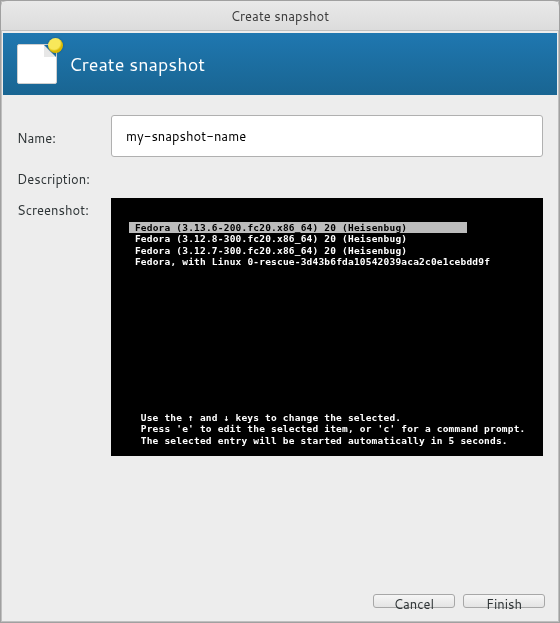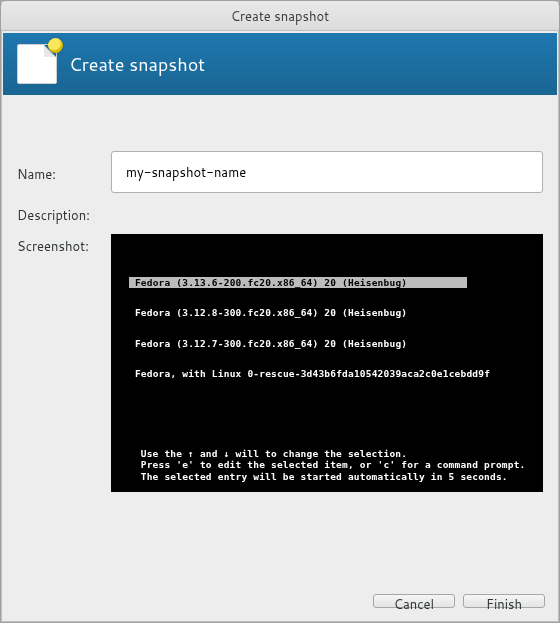--- a/index.html
+++ b/index.html
@@ -62,21 +62,21 @@
     font-size: 18px; font-weight: 400;
   }
   .form {
     padding: 18px 16px 10px 16px;
     flex: 1;
   }
   .row {
     display: flex; align-items: flex-start;
     margin-bottom: 10px;
   }
-  .row.align-center { align-items: center; margin-top: 36px; }
+  .row.align-center { align-items: center; }
   .label-col {
     width: 94px; flex-shrink: 0;
     padding-top: 3px;
     color: #2e3436;
   }
   .field-col { flex: 1; }
   input[type="text"].text-input {
     width: 100%; height: 42px;
     padding: 3px 14px;
     border: 1px solid #b0b0b0;
@@ -124,21 +124,20 @@
     padding: 20px 8px 10px 12px;
     position: relative;
     overflow: hidden;
     line-height: 1.2;
   }
   .boot-list { padding-top: 4px; padding-left: 6px;}
   .boot-list .entry {
     white-space: pre;
     font-weight: bold;
     letter-spacing: 0.2px;
-    margin-top: 19px;
   }
   .boot-list .entry.selected {
     background: #bcbcbc; color: #000;
     display: inline-block;
     padding-right: 60px;
   }
   .boot-hint {
     position: absolute;
     bottom: 10px; left: 12px; right: 8px;
     white-space: pre;
@@ -193,21 +192,21 @@
     <div class="row">
       <div class="label-col">Screenshot:</div>
       <div class="field-col">
         <div class="screenshot-box">
           <div class="boot-list">
             <div class="entry selected"> Fedora (3.13.6-200.fc20.x86_64) 20 (Heisenbug)</div>
             <div class="entry"> Fedora (3.12.8-300.fc20.x86_64) 20 (Heisenbug)</div>
             <div class="entry"> Fedora (3.12.7-300.fc20.x86_64) 20 (Heisenbug)</div>
             <div class="entry"> Fedora, with Linux 0-rescue-3d43b6fda10542039aca2c0e1cebdd9f</div>
           </div>
-          <div class="boot-hint"><span>   Use the ↑ and ↓ will to change the selection.</span>
+          <div class="boot-hint"><span>   Use the ↑ and ↓ keys to change the selected.</span>
 <span>   Press 'e' to edit the selected item, or 'c' for a command prompt.</span>
 <span>   The selected entry will be started automatically in 5 seconds.</span></div>
         </div>
       </div>
     </div>
 
   </div>
 
   <div class="buttonbar">
     <button class="btn">Cancel</button>

